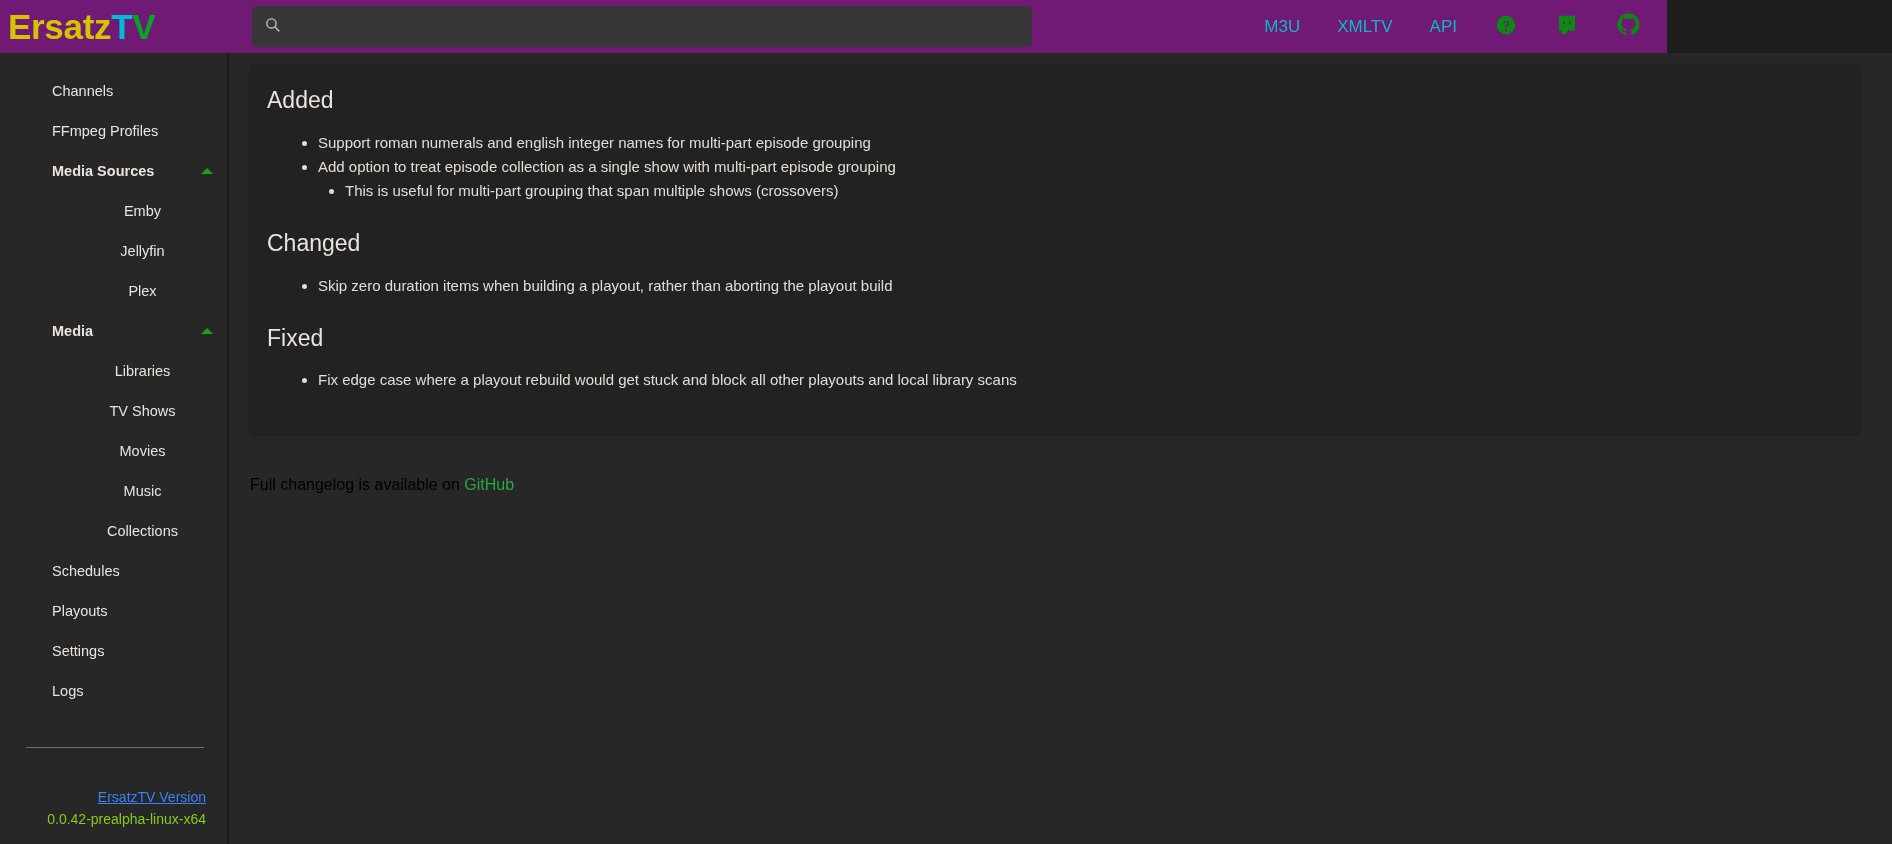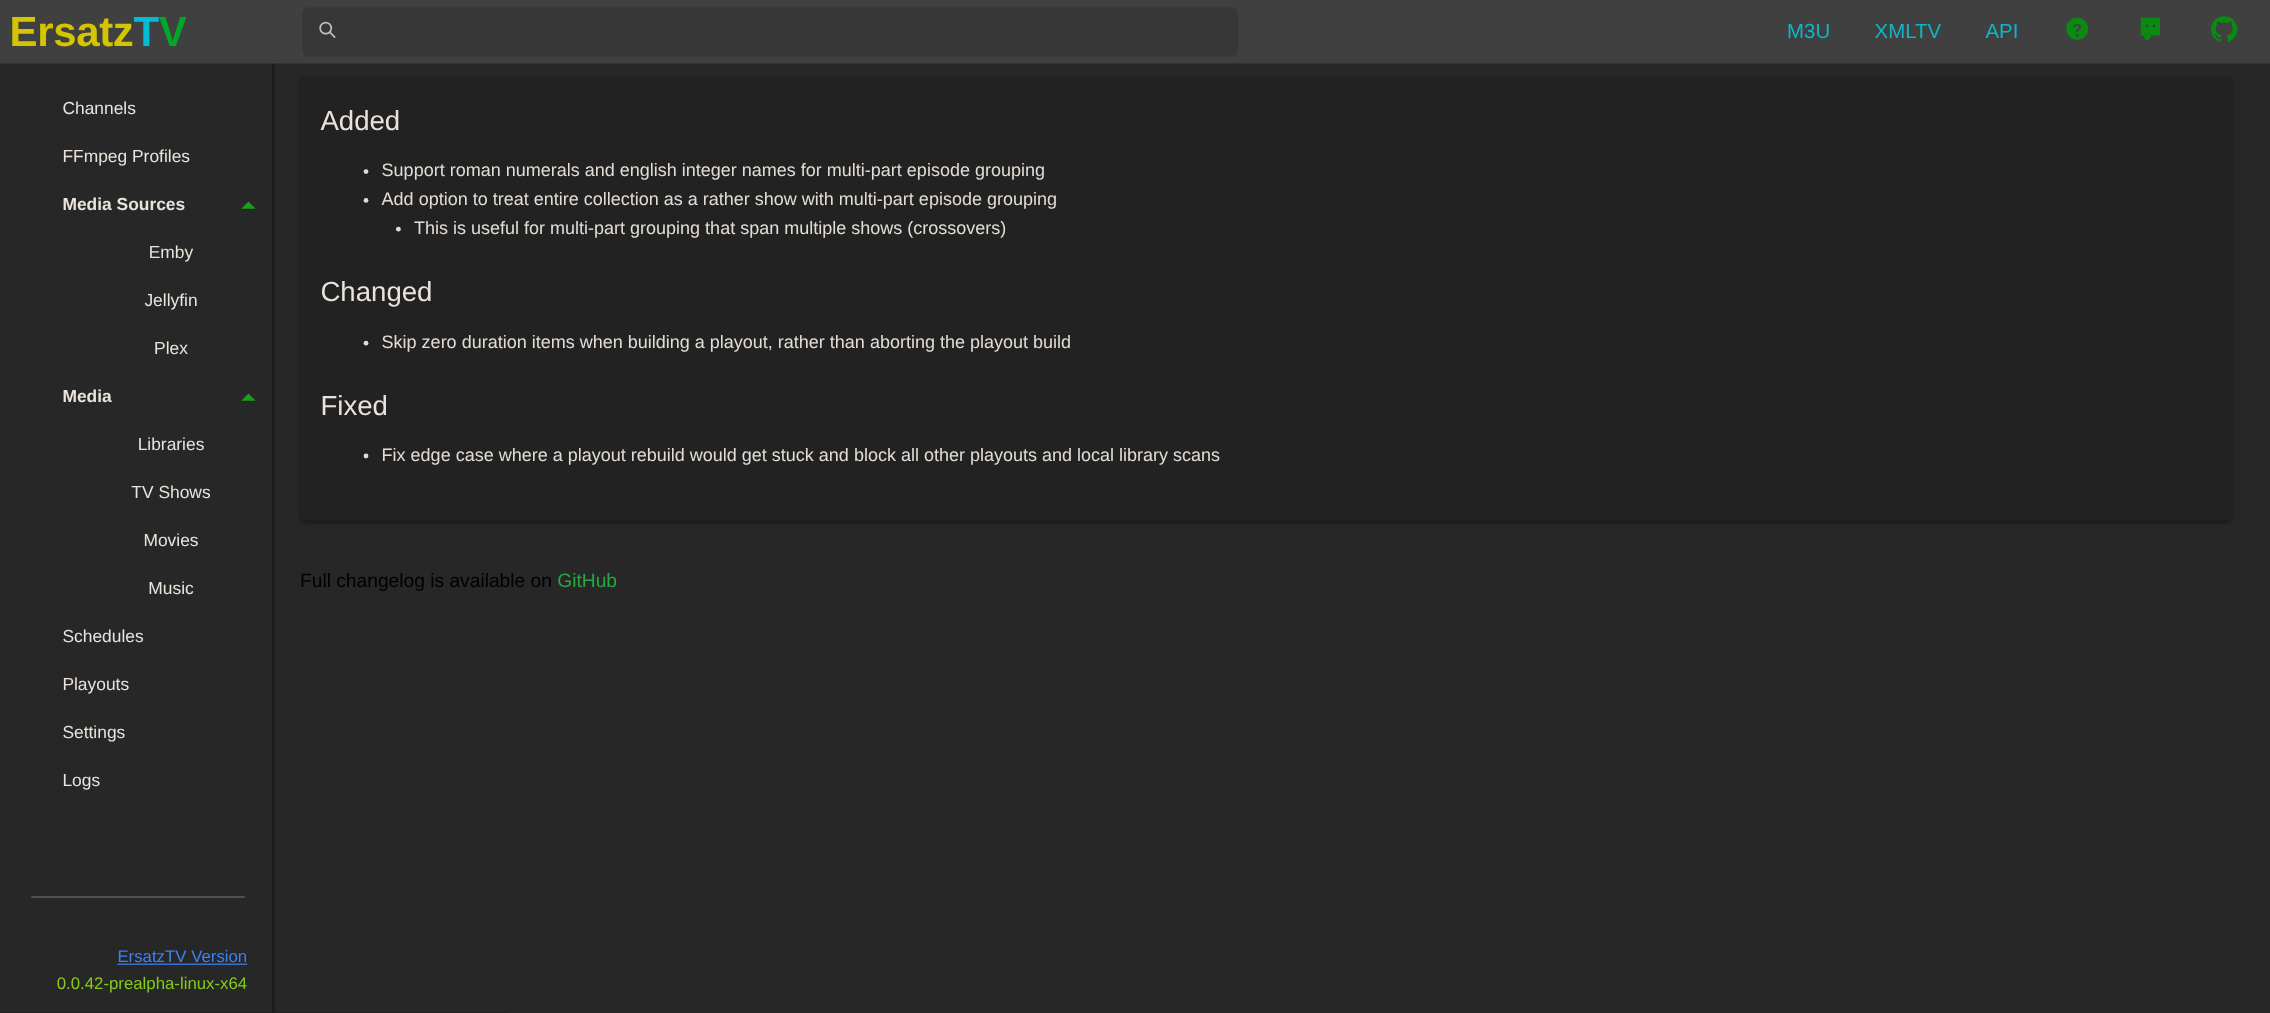--- a/index.html
+++ b/index.html
@@ -20,23 +20,23 @@
     position: relative;
     width: 1892px;
     height: 844px;
     background: #1e1e1e;
   }
 
   
   .topbar {
     position: absolute;
     top: 0; left: 0;
-    width: 1892px;
+    width: 1667px;
     height: 53px;
-    background: #404040;
+    background: #701a75;
     display: flex;
     align-items: center;
     z-index: 30;
   }
   .brand {
     width: 228px;
     padding-left: 8px;
     font-size: 35px;
     font-weight: bold;
     line-height: 1;
@@ -314,20 +314,23 @@
       </div>
       <div class="navitem child">
         <span class="label">TV Shows</span>
       </div>
       <div class="navitem child">
         <span class="label">Movies</span>
       </div>
       <div class="navitem child">
         <span class="label">Music</span>
       </div>
+      <div class="navitem child">
+        <span class="label">Collections</span>
+      </div>
 
       <div class="navitem">
         <span class="label">Schedules</span>
       </div>
       <div class="navitem">
         <span class="label">Playouts</span>
       </div>
       <div class="navitem">
         <span class="label">Settings</span>
       </div>
@@ -347,21 +350,21 @@
 
     <section class="card">
 
       <div class="sec">
         <h2 class="sec-title">Added</h2>
         <ul class="notes">
           <li>
             <span>Support roman numerals and english integer names for multi-part episode grouping</span>
           </li>
           <li>
-            <span>Add option to treat entire collection as a rather show with multi-part episode grouping</span>
+            <span>Add option to treat episode collection as a single show with multi-part episode grouping</span>
             <ul class="sub">
               <li>
                 <span>This is useful for multi-part grouping that span multiple shows (crossovers)</span>
               </li>
             </ul>
           </li>
         </ul>
       </div>
 
       <div class="sec">

